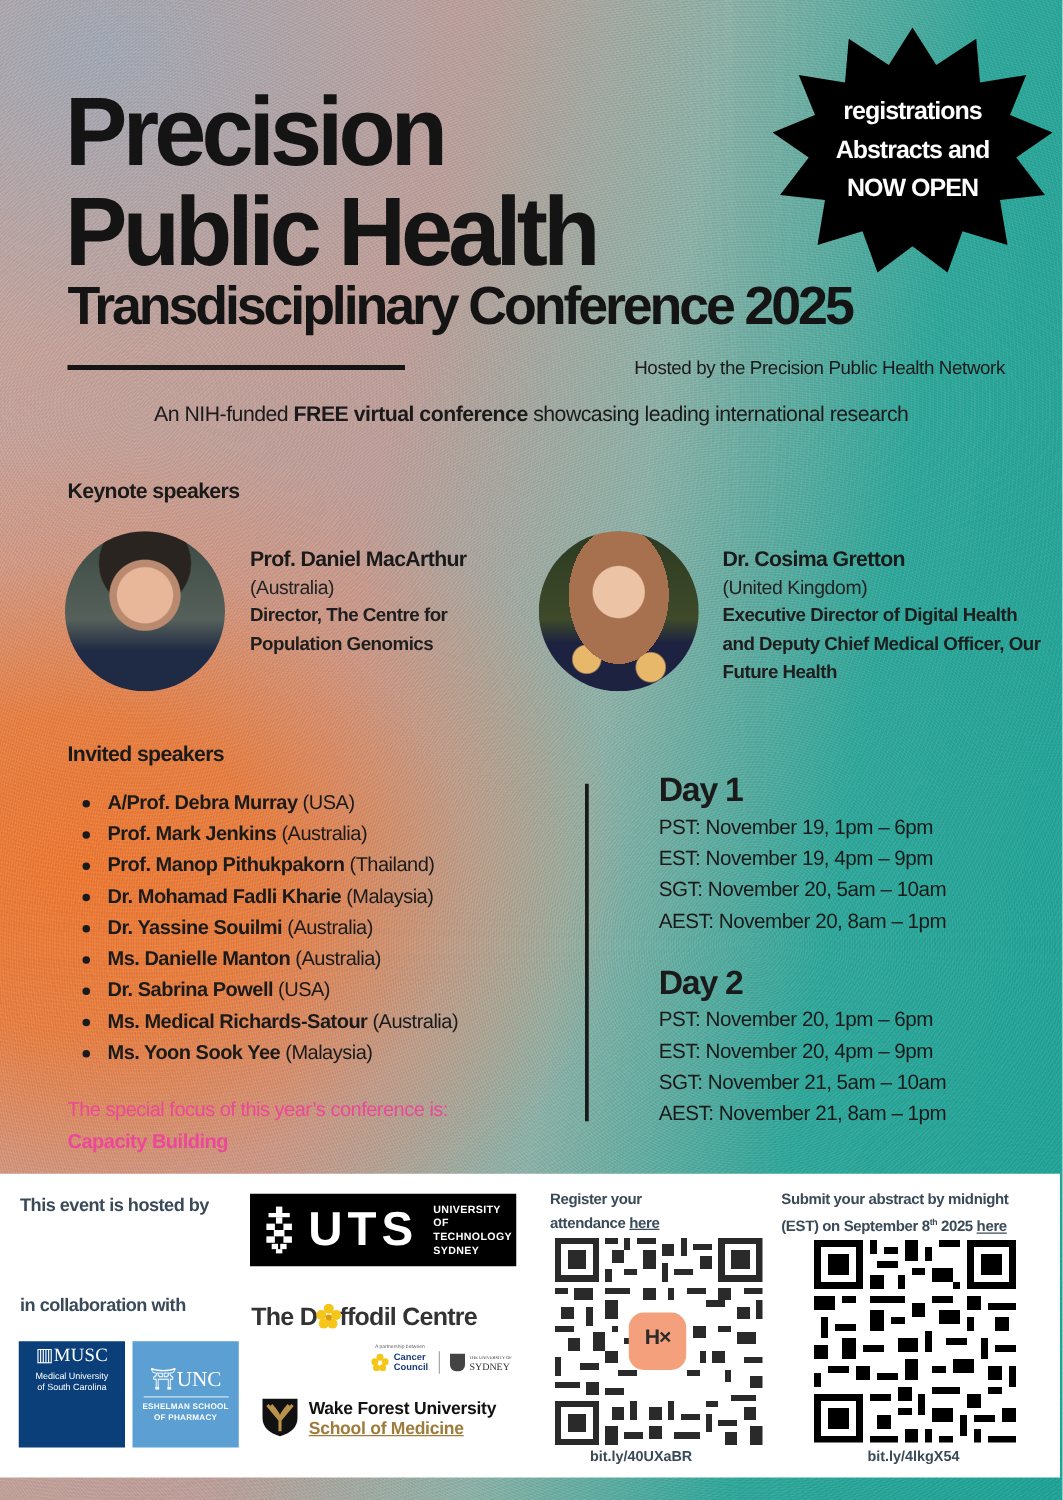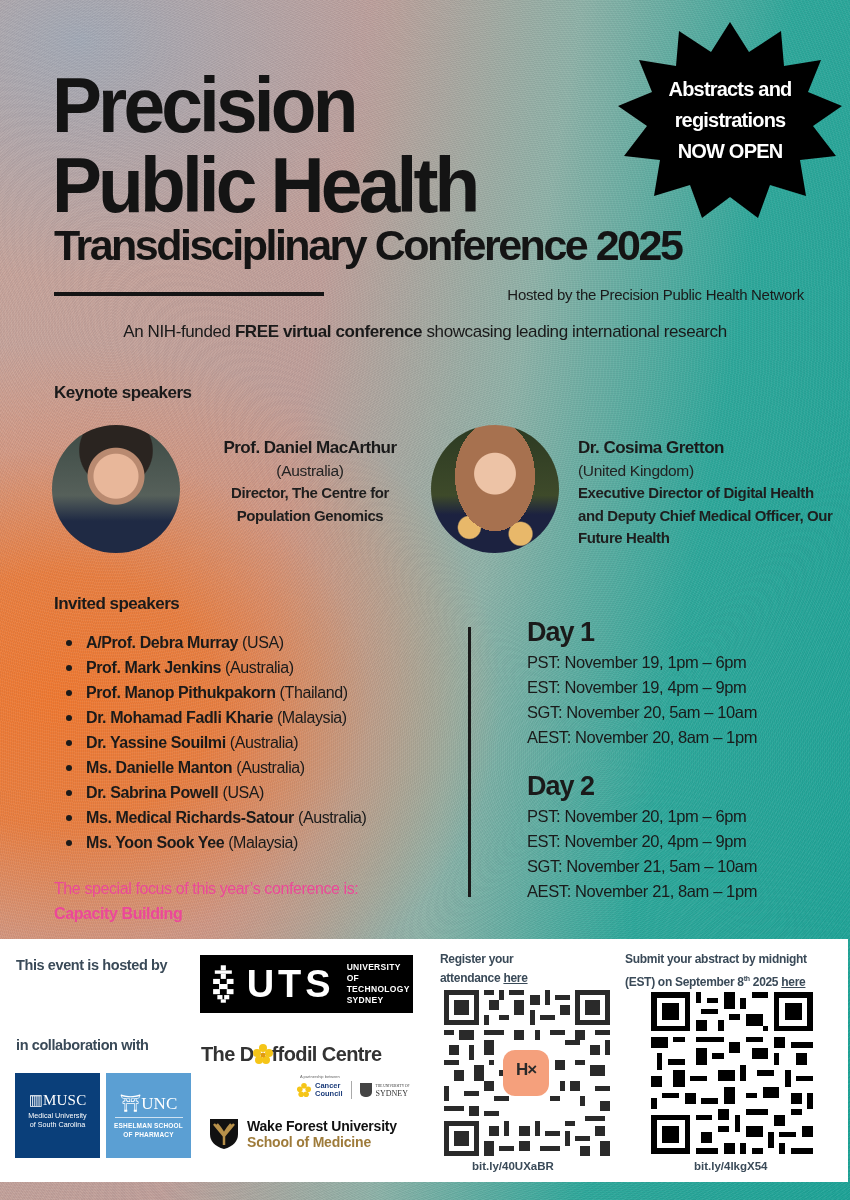--- a/index.html
+++ b/index.html
@@ -53,21 +53,21 @@
 
   
   .photo { width: 128px; height: 128px; border-radius: 50%; overflow: hidden; }
   #photo1 { left: 52px; top: 425px; background: radial-gradient(circle at 50% 40%, #e8b79a 0 22%, #b98a70 23% 28%, transparent 29%), radial-gradient(circle at 50% 20%, #2a2420 0 30%, transparent 31%), linear-gradient(180deg, #3c4a44 0%, #56605a 55%, #1f2a44 75%, #1f2a44 100%); }
   #photo2 { left: 431px; top: 425px; background: radial-gradient(circle at 50% 38%, #edc3a6 0 20%, transparent 21%), radial-gradient(ellipse 40px 55px at 50% 40%, #a7714f 0 100%, transparent 100%), radial-gradient(circle at 30% 80%, #e8b86a 0 8%, transparent 9%), radial-gradient(circle at 70% 85%, #e8b86a 0 8%, transparent 9%), linear-gradient(180deg, #2c3a22 0%, #3e4a2a 55%, #1c2240 70%, #1c2240 100%); }
   .photo-inner { width: 100%; height: 100%; }
 
   .kn-name { font-size: 17px; font-weight: 700; letter-spacing: -0.5px; color: #1a1a1a; }
   .kn-country { font-size: 15.5px; color: #222; letter-spacing: -0.3px; margin-top: 4px; }
   .kn-role { font-size: 15px; font-weight: 700; color: #1e1e1e; letter-spacing: -0.4px; line-height: 22.5px; margin-top: 2px; }
-  #kn1 { left: 200px; top: 438px; width: 220px; text-align: center; }
+  #kn1 { left: 200px; top: 438px; width: 220px; }
   #kn2 { left: 578px; top: 438px; width: 260px; }
 
   
   .invited { left: 66px; top: 630px; list-style: none; }
   .invited li { font-size: 16px; line-height: 25px; letter-spacing: -0.4px; color: #1a1a1a; position: relative; padding-left: 20px; }
   .invited li::before { content: ""; position: absolute; left: 0; top: 10px; width: 6px; height: 6px; border-radius: 50%; background: #1a1a1a; }
   .invited li b { font-weight: 700; }
 
   .focus { left: 54px; top: 876px; font-size: 16px; line-height: 25px; letter-spacing: -0.4px; color: #ec4899; }
   .focus b { font-weight: 700; display: block; }
@@ -85,42 +85,42 @@
   .panel { left: 0; top: 939px; width: 848px; height: 243px; background: #fff; }
   .foot-label { font-size: 14.5px; font-weight: 700; color: #3a4a58; letter-spacing: -0.4px; }
   #hosted-label { left: 16px; top: 957px; }
   #collab-label { left: 16px; top: 1037px; }
 
   .uts { left: 200px; top: 955px; width: 213px; height: 58px; background: #000; color: #fff; display: flex; align-items: center; padding-left: 8px; }
   .uts-mark { width: 36px; height: 44px; position: relative; }
   .uts-big { font-size: 38px; font-weight: 700; letter-spacing: 4px; margin-left: 8px; line-height: 1; }
   .uts-small { font-size: 8.5px; font-weight: 700; line-height: 11px; margin-left: 12px; letter-spacing: 0.3px; }
 
-  .musc { left: 15px; top: 1073px; width: 85px; height: 85px; background: #0a3f7a; color: #fff; text-align: center; padding-top: 18px; }
+  .musc { left: 15px; top: 1073px; width: 85px; height: 85px; background: #0a3f7a; color: #fff; text-align: center; padding-top: 2px; }
   .musc-logo { font-family: "Liberation Serif", serif; font-size: 15px; font-weight: 400; letter-spacing: 0.2px; }
   .musc-sub { font-size: 7.2px; line-height: 9px; margin-top: 2px; }
   .unc { left: 106px; top: 1073px; width: 85px; height: 85px; background: #5b9fd3; color: #fff; text-align: center; padding-top: 20px; }
   .unc-logo { font-family: "Liberation Serif", serif; font-size: 17px; }
   .unc-rule { width: 68px; height: 1px; background: rgba(255,255,255,0.7); margin: 3px auto; }
   .unc-sub { font-size: 6.5px; font-weight: 700; line-height: 9px; letter-spacing: 0.2px; }
 
   .daffodil { left: 201px; top: 1043px; font-size: 20px; font-weight: 700; color: #333; letter-spacing: -0.6px; }
   .daffodil .flower { display: inline-block; width: 20px; height: 20px; position: relative; vertical-align: -3px; margin: 0 -1px; }
   .partner { left: 300px; top: 1074px; font-size: 4px; color: #666; }
   .cc { left: 297px; top: 1081px; display: flex; align-items: center; gap: 4px; }
   .cc-name { font-size: 7.5px; font-weight: 700; color: #1a3b7a; line-height: 8px; }
   .cc-sep { width: 1px; height: 18px; background: #aaa; margin: 0 4px; }
   .usyd-crest { width: 12px; height: 14px; background: #444; border-radius: 0 0 5px 5px; }
   .usyd-name { font-family: "Liberation Serif", serif; font-size: 8px; color: #333; line-height: 8px; }
   .usyd-name small { font-size: 3.5px; display: block; }
 
   .wfu { left: 209px; top: 1118px; display: flex; align-items: center; gap: 8px; }
   .wfu-shield { width: 30px; height: 32px; }
   .wfu-t1 { font-size: 14px; font-weight: 700; color: #111; letter-spacing: -0.2px; line-height: 16px; }
-  .wfu-t2 { font-size: 14px; font-weight: 700; color: #9e7b3a; letter-spacing: -0.2px; line-height: 16px; }
+  .wfu-t2 { font-size: 14px; font-weight: 700; color: #9e7b3a; letter-spacing: -0.2px; line-height: 16px; text-decoration: underline; }
 
   .qr-col { text-align: left; }
   #reg { left: 440px; top: 950px; width: 140px; }
   #abs { left: 625px; top: 950px; width: 210px; }
   .qr-cap { font-size: 12px; font-weight: 700; color: #3a4a58; line-height: 19px; letter-spacing: -0.3px; }
   .qr-cap u { text-decoration: underline; }
   .qr-cap sup { font-size: 7px; }
   .qr-box { position: absolute; width: 166px; height: 166px; }
   #qr1 { left: 444px; top: 990px; }
   #qr2 { left: 651px; top: 992px; width: 162px; height: 162px; }
@@ -141,22 +141,22 @@
 <div class="abs title-big" id="t2">Public Health</div>
 <div class="abs subtitle">Transdisciplinary Conference 2025</div>
 <div class="abs title-rule"></div>
 <div class="abs hosted-by">Hosted by the Precision Public Health Network</div>
 
 <div class="abs starburst">
   <svg viewBox="0 0 224 198" width="224" height="198">
     <polygon fill="#000" points="112,0 131,30 163,9 166,44 203,38 190,70 224,84 195,104 218,134 182,138 188,174 152,163 140,196 112,175 84,196 72,163 36,174 42,138 6,134 29,104 0,84 34,70 21,38 58,44 61,9 93,30"></polygon>
   </svg>
   <div class="star-text">
+    <div>registrations</div>
     <div>Abstracts and</div>
-    <div>registrations</div>
     <div>NOW OPEN</div>
   </div>
 </div>
 
 <div class="abs tagline"><span>An NIH-funded </span><b>FREE virtual conference</b><span> showcasing leading international research</span></div>
 
 <div class="abs section-h" id="keynote-h">Keynote speakers</div>
 
 <div class="abs photo" id="photo1">
     <div class="photo-inner"></div>

